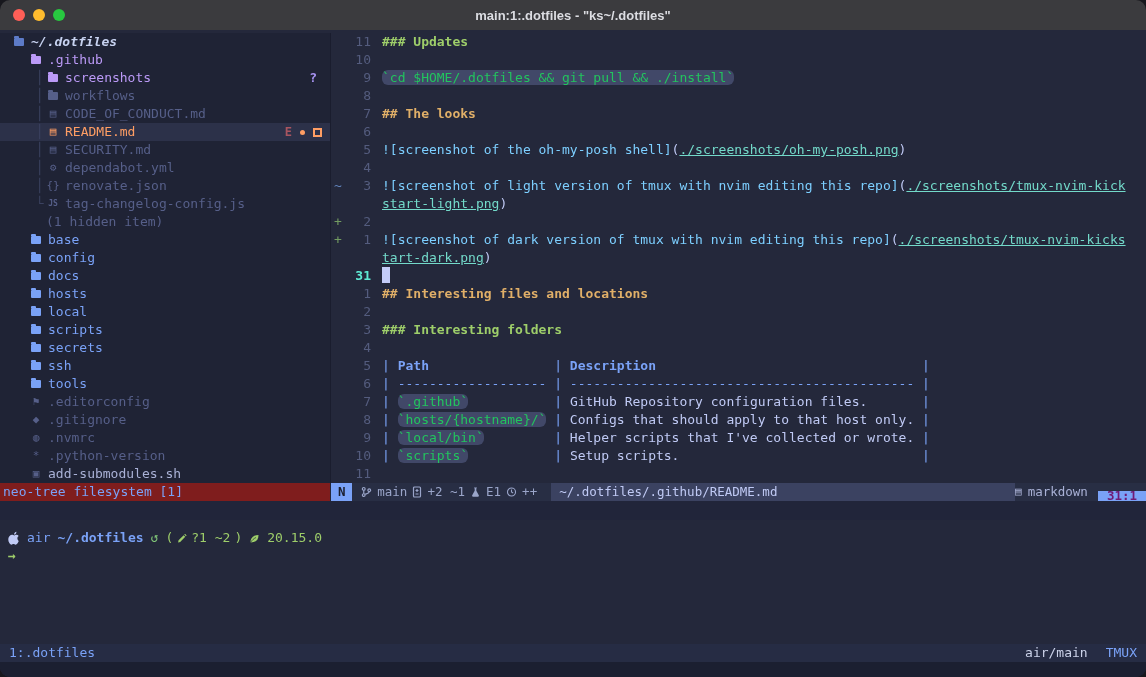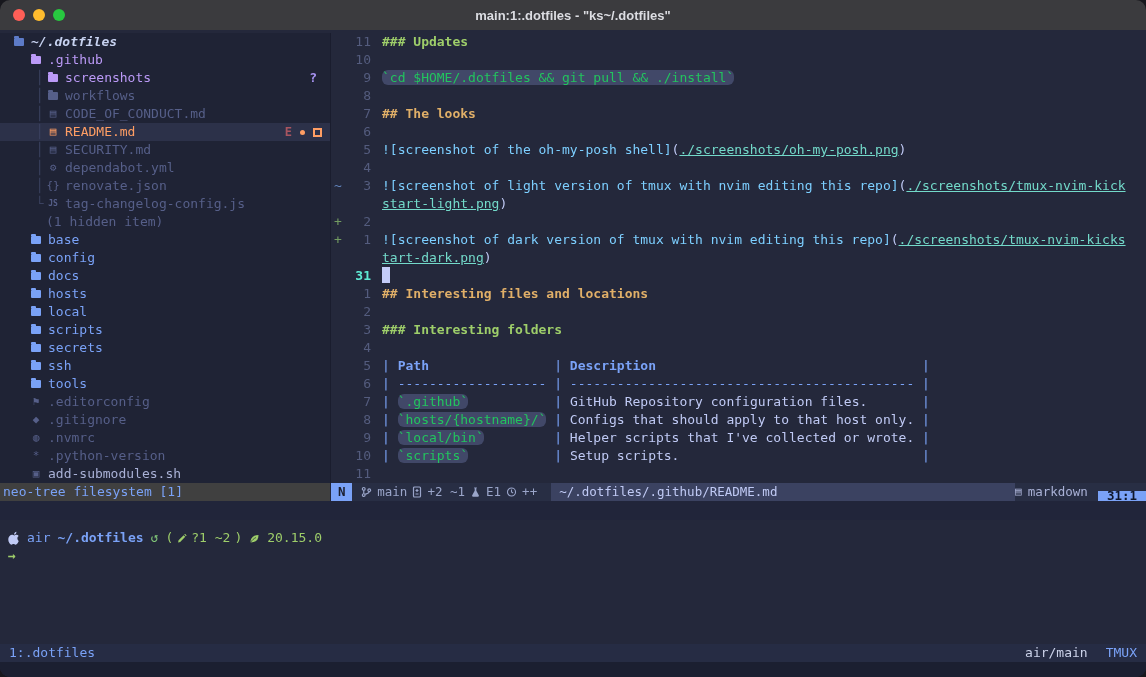--- a/index.html
+++ b/index.html
@@ -35,21 +35,21 @@
   .st-blue{color:#7aa2f7}
   .st-light{color:#a9b1d6}
   .st-light .nt-ic{color:#565f89}
   .st-note{color:#565f89;}
   .st-active{color:#ff9e64;background:#2c3149;}
   .nt-badge{margin-left:auto;margin-right:13px;color:#a793f2;font-weight:bold;}
   .nt-marks{margin-left:auto;margin-right:8px;display:flex;align-items:center;gap:8px;}
   .mark-e{color:#a95560;font-weight:bold;font-size:12px;}
   .mark-dot{width:5px;height:5px;border-radius:50%;background:#ff9e64;}
   .mark-sq{width:7px;height:7px;border:2px solid #ff9e64;box-sizing:border-box;width:9px;height:9px;}
-  .nt-status{position:absolute;left:0;top:453px;width:330px;height:18px;background:#404040;
+  .nt-status{position:absolute;left:0;top:453px;width:330px;height:18px;background:#7f1d1d;
              color:#7aa2f7;padding-left:3px;box-sizing:border-box;}
   
   .editor{position:absolute;left:331px;top:3px;right:0;height:450px;overflow:hidden;}
   .ed-row{height:18px;display:flex;align-items:center;}
   .ed-sign{width:13px;padding-left:3px;flex:none;}
   .sign-chg{color:#6183bb}.sign-add{color:#739c62}
   .ed-num{width:24px;text-align:right;color:#545c7e;flex:none;}
   .ed-num.cur{color:#5eead4;font-weight:bold;}
   .ed-text{margin-left:11px;white-space:pre;flex:none;}
   .sg-h2{color:#e0af68;font-weight:bold}
@@ -67,21 +67,21 @@
               background:#282e44;align-items:stretch;font-size:12.5px;}
   .sl-mode{background:#7aa2f7;color:#1b1e2e;font-weight:bold;width:22px;
            display:flex;align-items:center;justify-content:center;}
   .sl-git{display:flex;align-items:center;gap:5px;padding:0 14px 0 9px;color:#9aa5c9;white-space:nowrap;}
   .sl-git svg{flex:none;}
   .sl-path{width:479px;background:#3b4261;color:#c0caf5;display:flex;align-items:center;
            padding-left:8px;box-sizing:border-box;white-space:nowrap;overflow:hidden;text-align:center;}
   .sl-fill{flex:1;display:flex;align-items:center;justify-content:flex-end;color:#a9b1d6;
            gap:6px;padding-right:10px;}
   .sl-ft-ic{font-size:11px;}
-  .sl-pos{background:#7aa2f7;color:#0f172a;font-weight:bold;display:flex;align-items:center;padding:0 9px;margin-top:8px;}
+  .sl-pos{background:#7aa2f7;color:#701a75;font-weight:bold;display:flex;align-items:center;padding:0 9px;margin-top:8px;}
   
   .cmdline{position:absolute;left:0;top:471px;right:0;height:26px;background:#21253a;}
   .divider{position:absolute;left:0;top:497px;right:0;height:2px;background:#2e3450;}
   .divider-bright{position:absolute;left:0;top:0;width:579px;height:2px;background:#7aa2f7;}
   .shell{position:absolute;left:0;top:490px;right:0;height:115px;background:#24283b;
          padding:9px 0 0 8px;box-sizing:border-box;}
   .prompt-line{display:flex;align-items:center;gap:7px;height:18px;}
   .p-blue{color:#7aa2f7}
   .p-bold{font-weight:bold}
   .p-green{color:#9ece6a}

